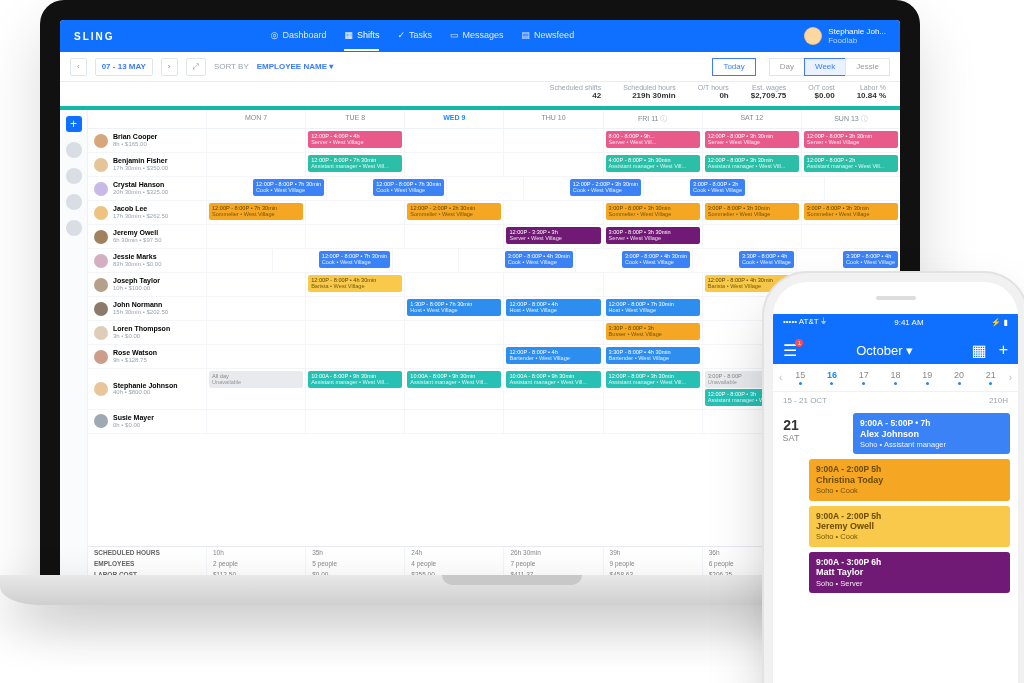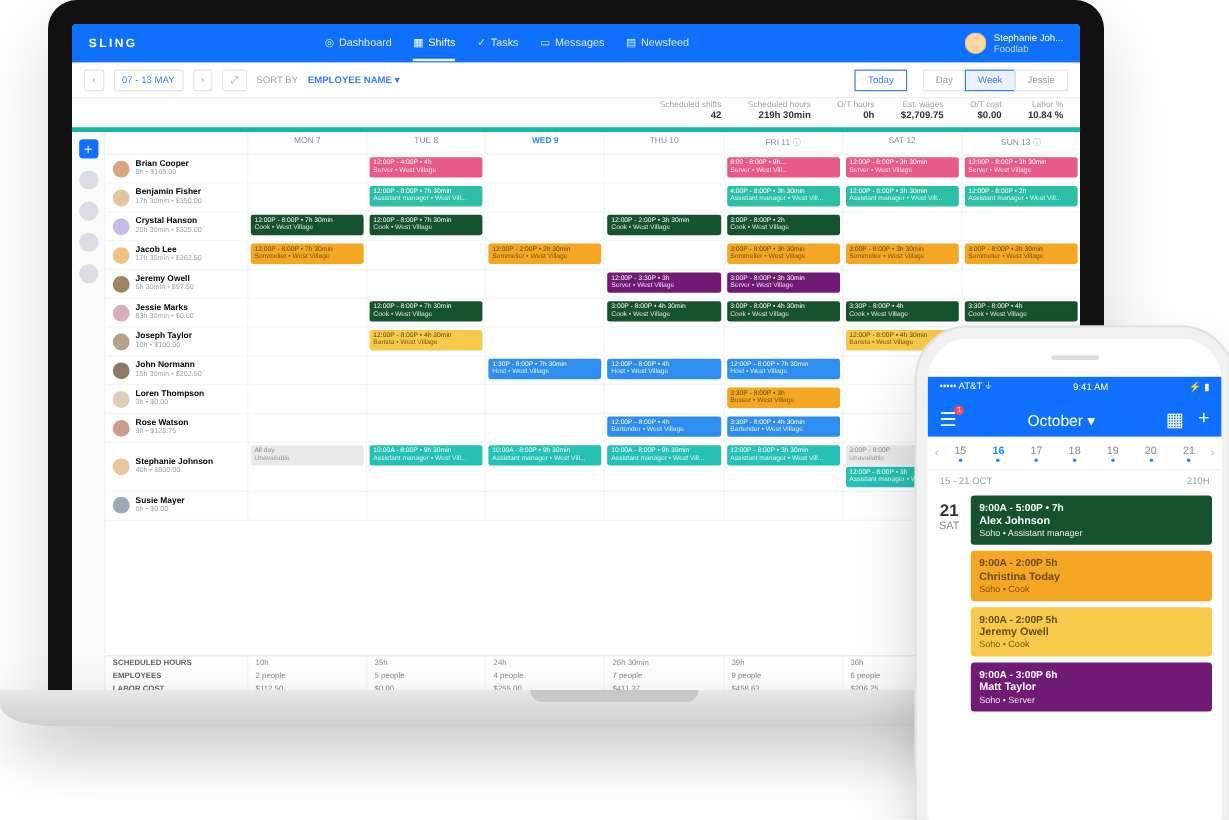--- a/index.html
+++ b/index.html
@@ -12,21 +12,21 @@
   .topnav { background:#0f6fff; height:32px; display:flex; align-items:center; color:#fff; font-size:9px; padding:0 14px; gap:18px;justify-content:space-between;}
   .logo { font-weight:700; letter-spacing:2px; font-size:10px;}
   .nav-spacer{flex:0 0 120px}
   .nav-items{display:flex; gap:18px; align-items:center}
   .nav-item{opacity:.85; display:flex; gap:4px; align-items:center; padding:9px 0; border-bottom:2px solid transparent;}
   .nav-item.active{opacity:1; border-bottom-color:#fff;}
   .profile { margin-left:auto; display:flex; align-items:center; gap:6px; font-size:8px;}
   .avatar-sm{width:18px;height:18px;border-radius:50%;background:#ffd7a0;border:1px solid rgba(0,0,0,.1);}
   
   .toolbar { height:30px; border-bottom:1px solid #e9edf2; display:flex; align-items:center; padding:0 10px; font-size:8px; color:#555; gap:8px;}
-  .tb-box{border:1px solid #dfe5ec; height:18px; display:flex; align-items:center; padding:0 6px; border-radius:2px; color:#3a7bff; font-weight:400;}
+  .tb-box{border:1px solid #dfe5ec; height:18px; display:flex; align-items:center; padding:0 6px; border-radius:2px; color:#3a7bff; font-weight:700;}
   .tb-box.gray{color:#999; font-weight:400;}
   .tb-spacer{flex:1}
   .seg{display:flex;}
   .seg .btn{border:1px solid #dfe5ec; height:18px; padding:0 10px; display:flex; align-items:center; color:#999; margin-left:-1px;}
   .seg .btn.primary{color:#3a7bff; border-color:#3a7bff;}
   .seg .btn.blue-fill{background:#eaf2ff; color:#3a7bff; border-color:#3a7bff;}
   
   .stats{height:28px; display:flex; justify-content:flex-end; gap:22px; padding:2px 14px 0; font-size:7px; border-bottom:4px solid #14b8a6;}
   .stat{text-align:right; color:#9aa3ad;}
   .stat b{display:block; color:#333; font-size:8px; font-weight:600;}
@@ -43,21 +43,21 @@
   .ghead .today{color:#1e88ff; font-weight:700;}
   .rows{flex:1; overflow:hidden;}
   .row{display:grid; grid-template-columns:118px repeat(7,1fr); border-bottom:1px solid #f3f5f8; min-height:24px;}
   .emp{display:flex; align-items:center; gap:5px; padding:3px 6px;}
   .emp .av{width:14px;height:14px;border-radius:50%; background:#ccc; flex-shrink:0;}
   .emp .nm{font-size:7px; line-height:1.1;}
   .emp .nm span{display:block; color:#9aa3ad; font-size:6px;}
   .cell{border-left:1px solid #f3f5f8; padding:2px; position:relative;}
   .shift{font-size:5.6px; color:#fff; padding:2px 3px; border-radius:2px; line-height:1.15; overflow:hidden; white-space:nowrap; text-overflow:ellipsis; margin-bottom:1px;}
   .shift.light{color:#5f4900;}
-  .s-purple{background:#14532d;} .s-pink{background:#e85a8a;} .s-cyan{background:#2bbfa8;} .s-blue{background:#2d8ef0;}
+  .s-purple{background:#3b82f6;margin-left:44px;} .s-pink{background:#e85a8a;} .s-cyan{background:#2bbfa8;} .s-blue{background:#2d8ef0;}
   .s-red{background:#701a75;} .s-orange{background:#f5a623;} .s-gold{background:#f8c94a;} .s-gray{background:#e8eaed; color:#888;}
   .s-teal{background:#26c0b4;}
   
   .summary{border-top:1px solid #e6e9ee;}
   .srow{display:grid; grid-template-columns:118px repeat(7,1fr); font-size:6.5px;}
   .srow div{padding:2px 6px; color:#888; border-left:1px solid #f3f5f8;}
   .srow div:first-child{color:#666; font-weight:600; border-left:none;}
   
   .phone{position:absolute; right:6px; top:282px; width:245px; height:440px; background:#fff; border-radius:34px; box-shadow:0 0 0 9px #f1f1f1, 0 0 0 11px #e2e2e2, 0 30px 60px rgba(0,0,0,.25); overflow:hidden;}
   .speaker{position:absolute; top:14px; left:50%; transform:translateX(-50%); width:40px; height:4px; background:#ddd; border-radius:3px;}

